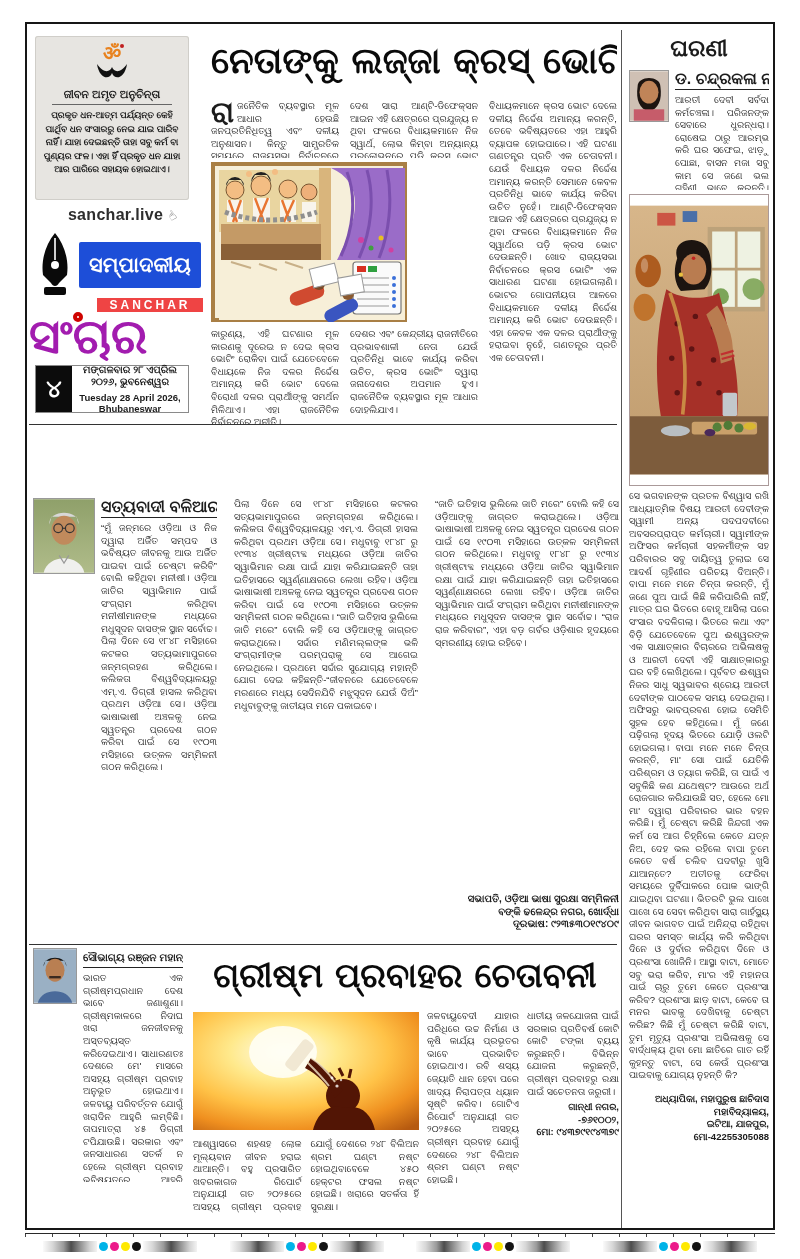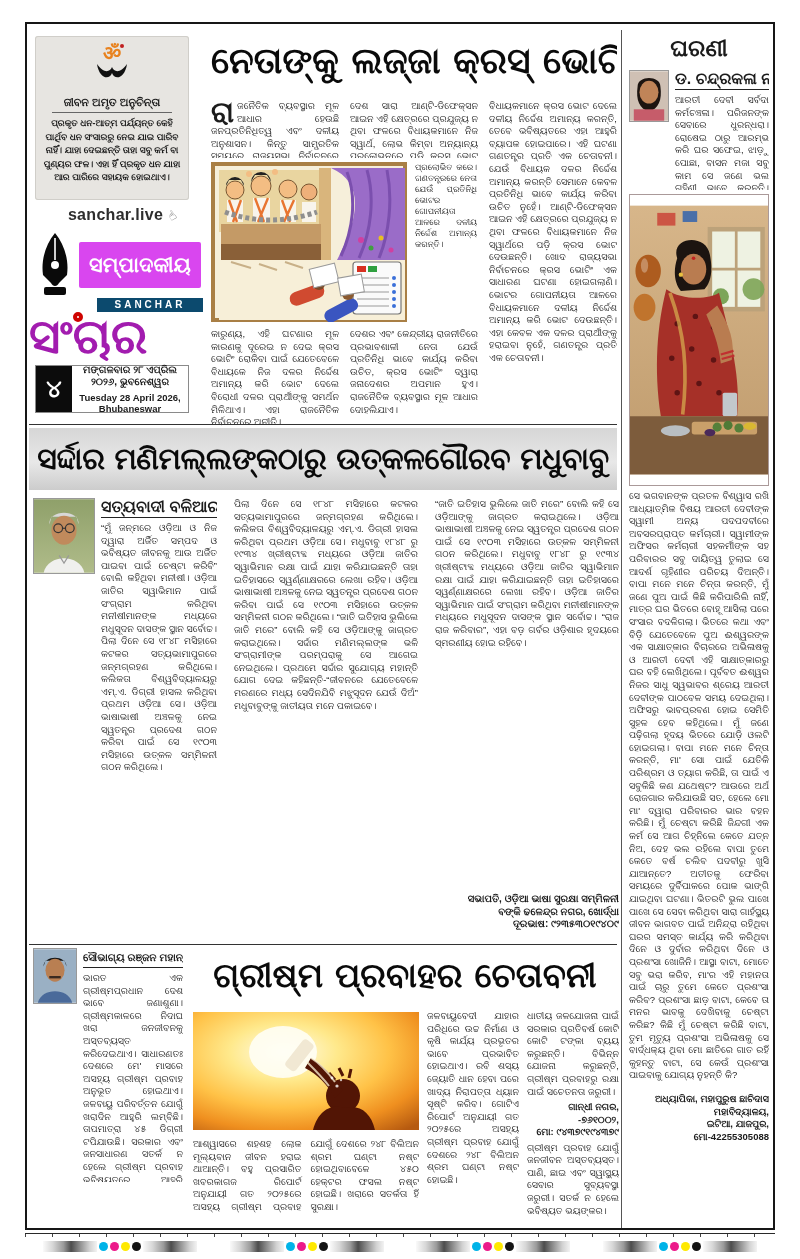--- a/index.html
+++ b/index.html
@@ -9,31 +9,31 @@
     border:2px solid #161616; background:#fff; }
   .abs { position:absolute; }
   .txt { font-size:9.5px; line-height:12.6px; text-align:justify; overflow:hidden;
     color:#1c1c1c; word-break:break-word; }
   .txt-sm { font-size:8.5px; line-height:11px; }
   .hl { font-family:"DejaVu Sans","Liberation Sans",sans-serif; font-weight:900; color:#0a0a0a;
     text-align:center; white-space:nowrap; overflow:hidden; }
   
   .quote-box { left:8px; top:12px; width:154px; height:164px; background:#e7e5e1;
     border-radius:3px; text-align:center; padding-top:6px; box-shadow:0 0 0 1px #d0cec9 inset; }
-  .quote-title { font-size:11px; font-weight:bold; margin-top:10px; }
+  .quote-title { font-size:11px; font-weight:bold; margin-top:2px; }
   .quote-div { width:120px; height:1px; background:#666; margin:3px auto 4px; }
   .quote-text { font-size:9px; font-weight:bold; line-height:13.5px; padding:0 7px; text-align:center; }
   .website { left:16px; top:182px; width:158px; text-align:center; font-size:16px;
     font-weight:bold; color:#2e2e2e; letter-spacing:.3px; }
   .hand { display:inline-block; transform:rotate(-35deg); font-size:13px; color:#555; }
-  .ed-box { left:52px; top:218px; width:122px; height:46px; background:#d946ef; color:#fff;
+  .ed-box { left:52px; top:218px; width:122px; height:46px; background:#1d4ed8; color:#fff;
     font-size:21px; font-weight:bold; text-align:center; line-height:46px; border-radius:2px;
     white-space:nowrap; overflow:hidden; }
-  .sanchar-bar { left:70px; top:274px; width:106px; height:14px; background:#0c4a6e; color:#fff;
-    font-size:10px; font-weight:bold; letter-spacing:3px; text-align:center; line-height:14px; }
+  .sanchar-bar { left:70px; top:274px; width:106px; height:14px; background:#ef4444; color:#fff;
+    font-size:12px; font-weight:bold; letter-spacing:3px; text-align:center; line-height:14px; }
   .masthead-big { left:2px; top:286px; width:180px; font-size:48px; font-weight:900;
     line-height:52px; text-align:left; color:#a21caf; white-space:nowrap; overflow:hidden;
     font-family:"DejaVu Sans",sans-serif; }
   .red-ring { left:46px; top:288px; width:10px; height:10px; border:4px solid #cf0400;
     border-radius:50%; background:#fff; }
   .date-box { left:8px; top:341px; width:154px; height:48px; border:1px solid #8a8a8a; display:flex; }
   .date-num { width:36px; background:#0c0c0c; color:#fff; font-size:24px; font-weight:bold;
     display:flex; align-items:center; justify-content:center; }
   .date-right { flex:1; display:flex; flex-direction:column; justify-content:center;
     text-align:center; padding:1px 2px; }
@@ -175,21 +175,20 @@
         <circle cx="137" cy="132" r="6" fill="#8a5a30"></circle>
         <rect x="128" y="114" width="24" height="18" fill="#fff" stroke="#999" transform="rotate(-10 140 123)"></rect>
       </g>
       <circle cx="150" cy="78" r="3" fill="#d040a0"></circle>
         <circle cx="160" cy="86" r="2.5" fill="#40a040"></circle>
       <circle cx="170" cy="76" r="2.5" fill="#e8c020"></circle>
         <circle cx="180" cy="88" r="2.5" fill="#d040a0"></circle>
       <path d="M20 100 L40 106 M48 102 L66 108 M74 100 L92 106" stroke="#c8b088" stroke-width="2"></path>
     </svg>
 
-    <div class="abs txt txt-sm" style="left:204px;top:126px;width:62px;height:160px;">ପ୍ରଲୋଭିତ କରେ। ଗଣତନ୍ତ୍ରରେ ନେତା ଯେଉଁ ପ୍ରତିନିଧି ଭୋଟର ଗୋପନୀୟତା ଆଳରେ ଦଳୀୟ ନିର୍ଦ୍ଦେଶ ଅମାନ୍ୟ କରନ୍ତି।</div>
     <div class="abs txt" style="left:139px;top:292px;width:128px;height:106px;">ଦେଶର ଏବଂ କେନ୍ଦ୍ରୀୟ ରାଜନୀତିରେ ପ୍ରଭାବଶାଳୀ ନେତା ଯେଉଁ ପ୍ରତିନିଧି ଭାବେ କାର୍ଯ୍ୟ କରିବା ଉଚିତ, କ୍ରସ ଭୋଟିଂ ଦ୍ୱାରା ଜନାଦେଶର ଅପମାନ ହୁଏ। ରାଜନୈତିକ ବ୍ୟବସ୍ଥାର ମୂଳ ଆଧାର ଦୋହଲିଯାଏ।</div>
     <div class="abs txt" style="left:0;top:292px;width:128px;height:106px;">କାରୁଣ୍ୟ, ଏହି ଘଟଣାର ମୂଳ କାରଣକୁ ଦୂରେଇ ନ ଦେଇ କ୍ରସ ଭୋଟିଂ ରୋକିବା ପାଇଁ ଯେତେବେଳେ ବିଧାୟକେ ନିଜ ଦଳର ନିର୍ଦ୍ଦେଶ ଅମାନ୍ୟ କରି ଭୋଟ ଦେଲେ ବିରୋଧୀ ଦଳର ପ୍ରାର୍ଥୀଙ୍କୁ ସମର୍ଥନ ମିଳିଥାଏ। ଏହା ରାଜନୈତିକ ନିର୍ବାଚନରେ ଅନୀତି।</div>
   </div>
 
   <div class="abs rail">
     <div class="rail-title">ଘରଣୀ</div>
     <div style="margin-top:4px; overflow:hidden;">
       <svg class="ph-left" width="40" height="52" viewBox="0 0 40 52">
         <rect width="40" height="52" fill="#cfc0b4"></rect>
         <path d="M8 16 C8 4 32 4 32 16 C34 30 30 40 20 42 C10 40 6 30 8 16 Z" fill="#1d1410"></path>
@@ -246,23 +245,20 @@
       <ellipse cx="88" cy="250" rx="6" ry="4" fill="#4a2a5a"></ellipse>
     </svg>
     <div class="txt" style="height:600px;">ସେ ଭଗବାନଙ୍କ ପ୍ରତଳ ବିଶ୍ୱାସ ରଖି ଆଧ୍ୟାତ୍ମିକ ବିଷୟ ଆରତୀ ଦେବୀଙ୍କ ସ୍ୱାମୀ ଅନ୍ୟ ପଦପଦବୀରେ ଅବସରପ୍ରାପ୍ତ କର୍ମଚାରୀ। ସ୍ୱାମୀଙ୍କ ଅଫିସର କର୍ମଚାରୀ ସହକର୍ମୀଙ୍କ ସହ ପରିବାରର ସବୁ ଦାୟିତ୍ୱ ତୁଲାଇ ସେ ଆଦର୍ଶ ଗୃହିଣୀର ପରିଚୟ ଦିଅନ୍ତି। ବାପା ମନେ ମନେ ଚିନ୍ତା କରନ୍ତି, ମୁଁ ଜଣେ ପୁଅ ପାଇଁ କିଛି କରିପାରିଲି ନାହିଁ, ମାତ୍ର ଘର ଭିତରେ ବୋହୂ ଆସିଲା ପରେ ସଂସାର ବଦଳିଗଲା। ଭିତରେ କଥା ଏବଂ ବିଡ଼ି ଯେତେବେଳେ ପୁଅ ଈଶ୍ୱରଙ୍କ ଏକ ସାକ୍ଷାତ୍କାର ବିଚାରରେ ଅଭିଳାଷକୁ ଓ ଆରତୀ ଦେବୀ ଏହି ସାକ୍ଷାତ୍କାରରୁ ଘର ବହି ଲେଖିଥିଲେ। ପୂର୍ବବତ ଈଶ୍ୱର ନିଜର ସାଧୁ ସ୍ୱଭାବର ଶ୍ରେୟ ଆରତୀ ଦେବୀଙ୍କ ପାଠବେଳ ସମୟ ଦେଇଥିଲା। ଅଫିସରୁ ଭାବପ୍ରବଣ ହୋଇ ସେମିତି ସୁହଳ ହେବ କହିଥିଲେ। ମୁଁ ଜଣେ ପଢ଼ିଗଲା ହୃଦୟ ଭିତରେ ଯୋଡ଼ି ଓଲଟି ହୋଇଗଲା। ବାପା ମନେ ମନେ ଚିନ୍ତା କରନ୍ତି, ମା' ସୋ ପାଇଁ ଯେତିକି ପରିଶ୍ରମ ଓ ତ୍ୟାଗ କରିଛି, ତା ପାଇଁ ଏ ସବୁକିଛି କଣ ଯଥେଷ୍ଟ? ଆଉରେ ଅର୍ଥ ରୋଜଗାର କରିଯାଉଛି ସତ, ହେଲେ ମୋ ମା' ଦ୍ୱାରା ପରିବାରର ଭାର ବହନ କରିଛି। ମୁଁ ଚେଷ୍ଟା କରିଛି ଜିନ୍ଦଗୀ ଏକ କର୍ମ ସେ ଆଗ ଚିହ୍ନିଲେ କେତେ ଯତ୍ନ ନିଅ, ଦେହ ଭଲ ରହିଲେ ବାପା ତୁମେ କେତେ ବର୍ଷ ଚଲିବ ପଦବୀରୁ ଖୁସି ଯାଆନ୍ତେ? ଅତୀତକୁ ଫେରିବା ସମୟରେ ଦୁର୍ବିପାକରେ ପୋକ ଭାଙ୍ଗି ଯାଇଥିବା ଘଟଣା। ଭିତରଟି ଭୁଲ ପାଖେ ପାଖେ ସେ ସେବା କରିଥିବା ସାରା ଗାର୍ହସ୍ଥ୍ୟ ଜୀବନ ଭାଗବତ ପାଇଁ ଅନିନ୍ଦ୍ରା ରହିଥିବା ଘରର ସମସ୍ତ କାର୍ଯ୍ୟ କରି କରିଥିବା ଦିନେ ଓ ଦୁର୍ବାର କରିଥିବା ଦିନେ ଓ ପ୍ରଶଂସା ଖୋଜିନି। ଆସ୍ଥା ବାଟା, ମୋତେ ସବୁ ଭରା କରିବ, ମା'ର ଏହି ମହାନତା ପାଇଁ ଚାରୁ ତୁମେ କେତେ ପ୍ରଶଂସା କରିବ? ପ୍ରଶଂସା ଛାଡ଼ ବାଟା, କେବେ ତା ମନର ଭାବକୁ ଦେଖିବାକୁ ଚେଷ୍ଟା କରିଛ? କିଛି ମୁଁ ଚେଷ୍ଟା କରିଛି ବାଟା, ତୁମ ମୃତ୍ୟୁ ପ୍ରଶଂସା ଅଭିଳାଷକୁ ସେ ବାର୍ଦ୍ଧକ୍ୟ ଥିବା ମୋ ଛାତିରେ ଗାତ ରହିଁ କୁହନ୍ତୁ ବାଟା, ସେ କେଉଁ ପ୍ରଶଂସା ପାଇବାକୁ ଯୋଗ୍ୟ ନୁହନ୍ତି କି?</div>
     <div class="credit" style="margin-top:3px;">
       <div>ଅଧ୍ୟାପିକା, ମହାପୁରୁଷ ଛାଚିଦାସ ମହାବିଦ୍ୟାଳୟ,</div>
       <div>ଇଟିଆ, ଯାଜପୁର, ମୋ-42255305088</div>
     </div>
   </div>
 
   <div class="abs rule-h" style="left:2px;top:400px;width:588px;"></div>
-  <div class="abs banner">
-    <div class="hl banner-hl">ସର୍ଦ୍ଦାର ମଣିମଲ୍ଲଙ୍କଠାରୁ ଉତ୍କଳଗୌରବ ମଧୁବାବୁ</div>
-  </div>
 
   <div class="abs feat">
     <div class="fcol" style="left:0;">
       <svg class="ph-left" width="62" height="76" viewBox="0 0 62 76">
         <defs>
             <linearGradient id="fbg" x1="0" y1="0" x2="0" y2="1">
           <stop offset="0" stop-color="#8fa06a"></stop>
               <stop offset="1" stop-color="#b0bc8a"></stop>
             </linearGradient>
           </defs>
@@ -328,21 +324,20 @@
       <circle cx="148" cy="68" r="1.2" fill="#fff" opacity="0.7"></circle>
     </svg>
 
     <div class="abs txt" style="left:394px;top:62px;width:92px;height:218px;">ଜଳବାୟୁବେଦୀ ଯାହାର ପରିଧିରେ ଉଚ୍ଚ ନିର୍ମାଣ ଓ କୃଷି କାର୍ଯ୍ୟ ପ୍ରଭୃତର ଭାବେ ପ୍ରଭାବିତ ହୋଇଥାଏ। ରବି ଶସ୍ୟ ଜ୍ୟୋତି ଧାନ ହେବା ପରେ ଖାଦ୍ୟ ନିରାପତ୍ତା ଧ୍ୟାନ ସୃଷ୍ଟି କରିବ। ଗୋଟିଏ ରିପୋର୍ଟ ଅନୁଯାୟୀ ଗତ ୨୦୨୫ରେ ଅସହ୍ୟ ଗ୍ରୀଷ୍ମ ପ୍ରବାହ ଯୋଗୁଁ ଦେଶରେ ୨୪୮ ବିଲିଅନ ଶ୍ରମ ଘଣ୍ଟା ନଷ୍ଟ ହୋଇଛି।</div>
     <div class="abs" style="left:494px;top:62px;width:92px;height:218px;overflow:hidden;">
       <div class="txt">ଧାତୀୟ ଜଳଯୋଜନା ପାଇଁ ସରକାର ପ୍ରତିବର୍ଷ କୋଟି କୋଟି ଟଙ୍କା ବ୍ୟୟ କରୁଛନ୍ତି। ବିଭିନ୍ନ ଯୋଜନା କରୁଛନ୍ତି, ଗ୍ରୀଷ୍ମ ପ୍ରବାହରୁ ରକ୍ଷା ପାଇଁ ସଚେତନତା ଜରୁରୀ।</div>
       <div class="credit" style="margin:3px 0;">
         <div>ଗାନ୍ଧୀ ନଗର, -୭୬୧୦୦୨,</div>
         <div>ମୋ: ୯୪୩୭୯୧୯୪୩୭୯</div>
       </div>
-      <div class="txt">ଗ୍ରୀଷ୍ମ ପ୍ରବାହ ଯୋଗୁଁ ଜନଜୀବନ ଅସ୍ତବ୍ୟସ୍ତ। ପାଣି, ଛାଇ ଏବଂ ସ୍ୱାସ୍ଥ୍ୟ ସେବାର ସୁବ୍ୟବସ୍ଥା ଜରୁରୀ। ସତର୍କ ନ ହେଲେ ଭବିଷ୍ୟତ ଭୟଙ୍କର।</div>
     </div>
     <div class="abs txt" style="left:160px;top:190px;width:226px;height:90px;column-count:2;column-gap:9px;">ଆଶ୍ୱାସରେ ଶହଶହ ଲୋକ ମୂଲ୍ୟବାନ ଜୀବନ ହରାଇ ଥାଆନ୍ତି। ବହୁ ପ୍ରସାରିତ ଖବରକାଗଜ ରିପୋର୍ଟ ଅନୁଯାୟୀ ଗତ ୨୦୨୫ରେ ଅସହ୍ୟ ଗ୍ରୀଷ୍ମ ପ୍ରବାହ ଯୋଗୁଁ ଦେଶରେ ୨୪୮ ବିଲିଅନ ଶ୍ରମ ଘଣ୍ଟା ନଷ୍ଟ ହୋଇଥିବାବେଳେ ୪୫୦ ହେକ୍ଟର ଫସଲ ନଷ୍ଟ ହୋଇଛି। ଖରାରେ ସତର୍କତା ହିଁ ସୁରକ୍ଷା।</div>
   </div>
 
 </div>
 
 <div class="abs ruler"></div>
 <div class="abs marks">
   <div class="mgroup">
     <div class="gbar"></div>

